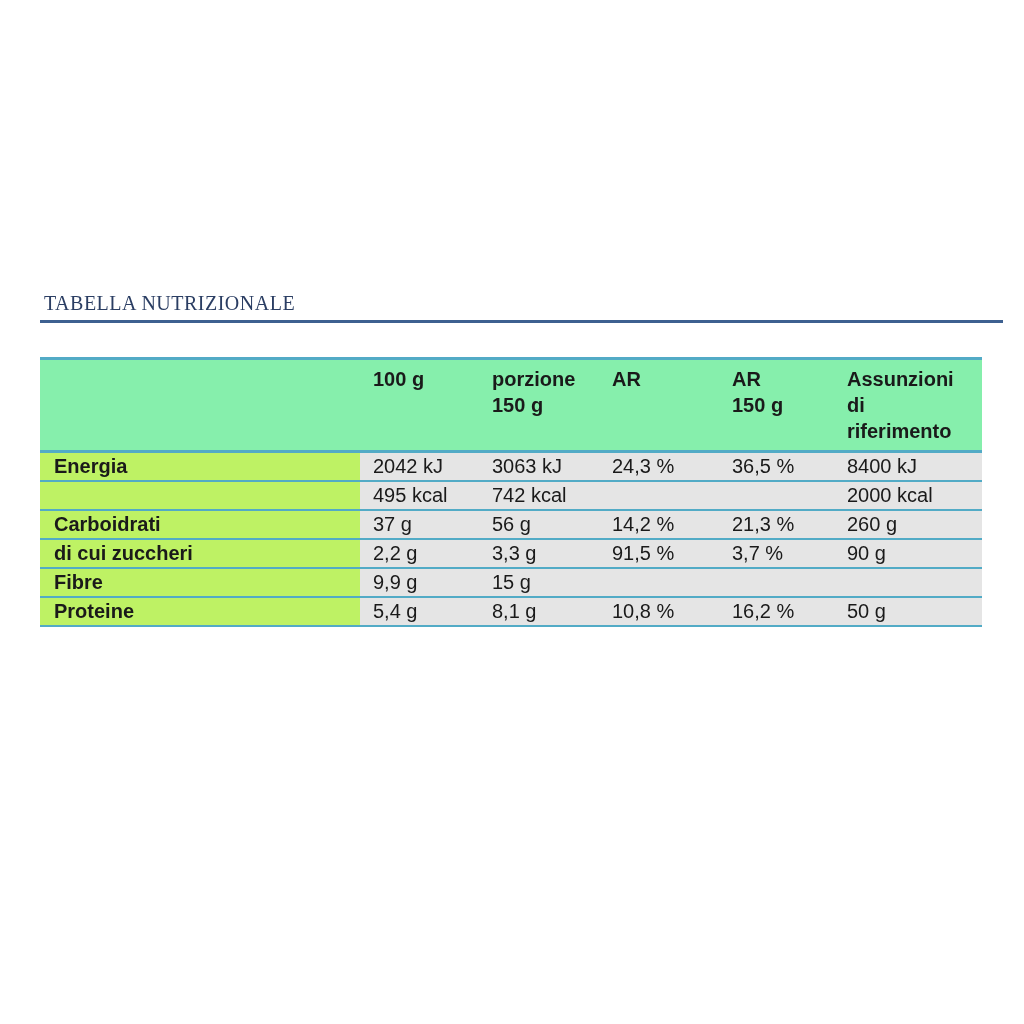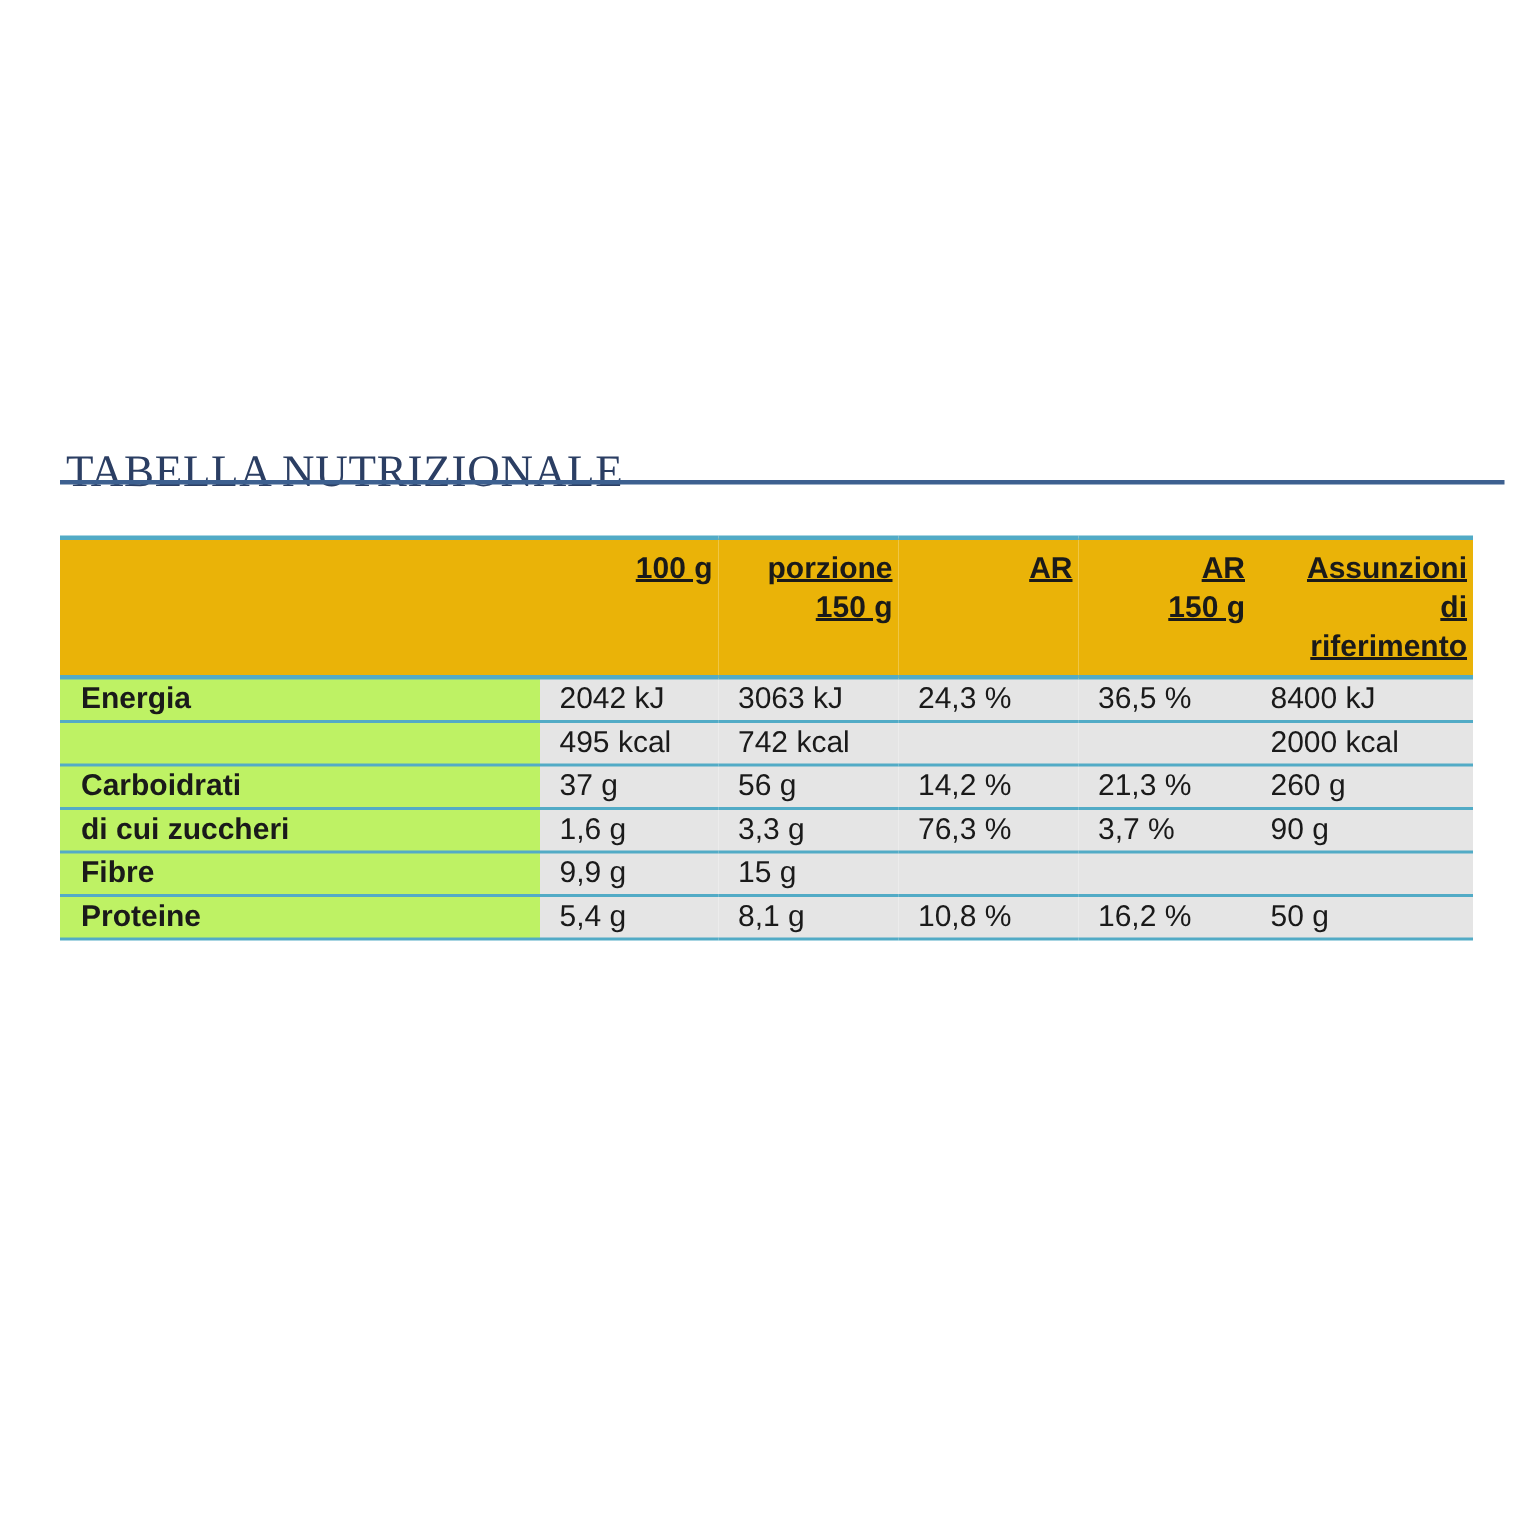--- a/index.html
+++ b/index.html
@@ -11,21 +11,21 @@
     font-family: "Liberation Sans", sans-serif;
     color: #1a1a1a;
     position: relative;
     overflow: hidden;
   }
   .page-title {
     position: absolute;
     left: 44px;
     top: 280px;
     font-family: "Liberation Serif", serif;
-    font-size: 30px;
+    font-size: 20px;
     line-height: 1;
     letter-spacing: 0.5px;
     color: #2b3e63;
     font-weight: normal;
   }
   .title-rule {
     position: absolute;
     left: 40px;
     top: 320px;
     width: 963px;
@@ -46,30 +46,29 @@
     font-size: 20px;
   }
   table.nutrition col.c-label { width: 320px; }
   table.nutrition col.c1 { width: 119px; }
   table.nutrition col.c2 { width: 120px; }
   table.nutrition col.c3 { width: 120px; }
   table.nutrition col.c4 { width: 115px; }
   table.nutrition col.c5 { width: 148px; }
 
   table.nutrition th {
-    background: #eab308;
-    text-align: right;
+    background: #86efac;
+    text-align: left;
     vertical-align: top;
     font-weight: bold;
     padding: 6px 4px 6px 13px;
     height: 64px;
     white-space: pre-line;
     line-height: 26px;
     border-bottom: 3px solid #52abc6;
-    text-decoration: underline;
   }
   table.nutrition th.label-col { padding-left: 14px; }
 
   table.nutrition td {
     height: 27px;
     padding: 0 4px 0 13px;
     vertical-align: middle;
     border-bottom: 2px solid #52abc6;
     background: #e5e5e5;
     font-weight: normal;
@@ -131,23 +130,23 @@
       <tr>
         <td class="label-col">Carboidrati</td>
         <td>37 g</td>
         <td>56 g</td>
         <td>14,2 %</td>
         <td>21,3 %</td>
         <td>260 g</td>
       </tr>
       <tr>
         <td class="label-col">di cui zuccheri</td>
-        <td>1,6 g</td>
+        <td>2,2 g</td>
         <td>3,3 g</td>
-        <td>76,3 %</td>
+        <td>91,5 %</td>
         <td>3,7 %</td>
         <td>90 g</td>
       </tr>
       <tr>
         <td class="label-col">Fibre</td>
         <td>9,9 g</td>
         <td>15 g</td>
         <td></td>
         <td></td>
         <td></td>

